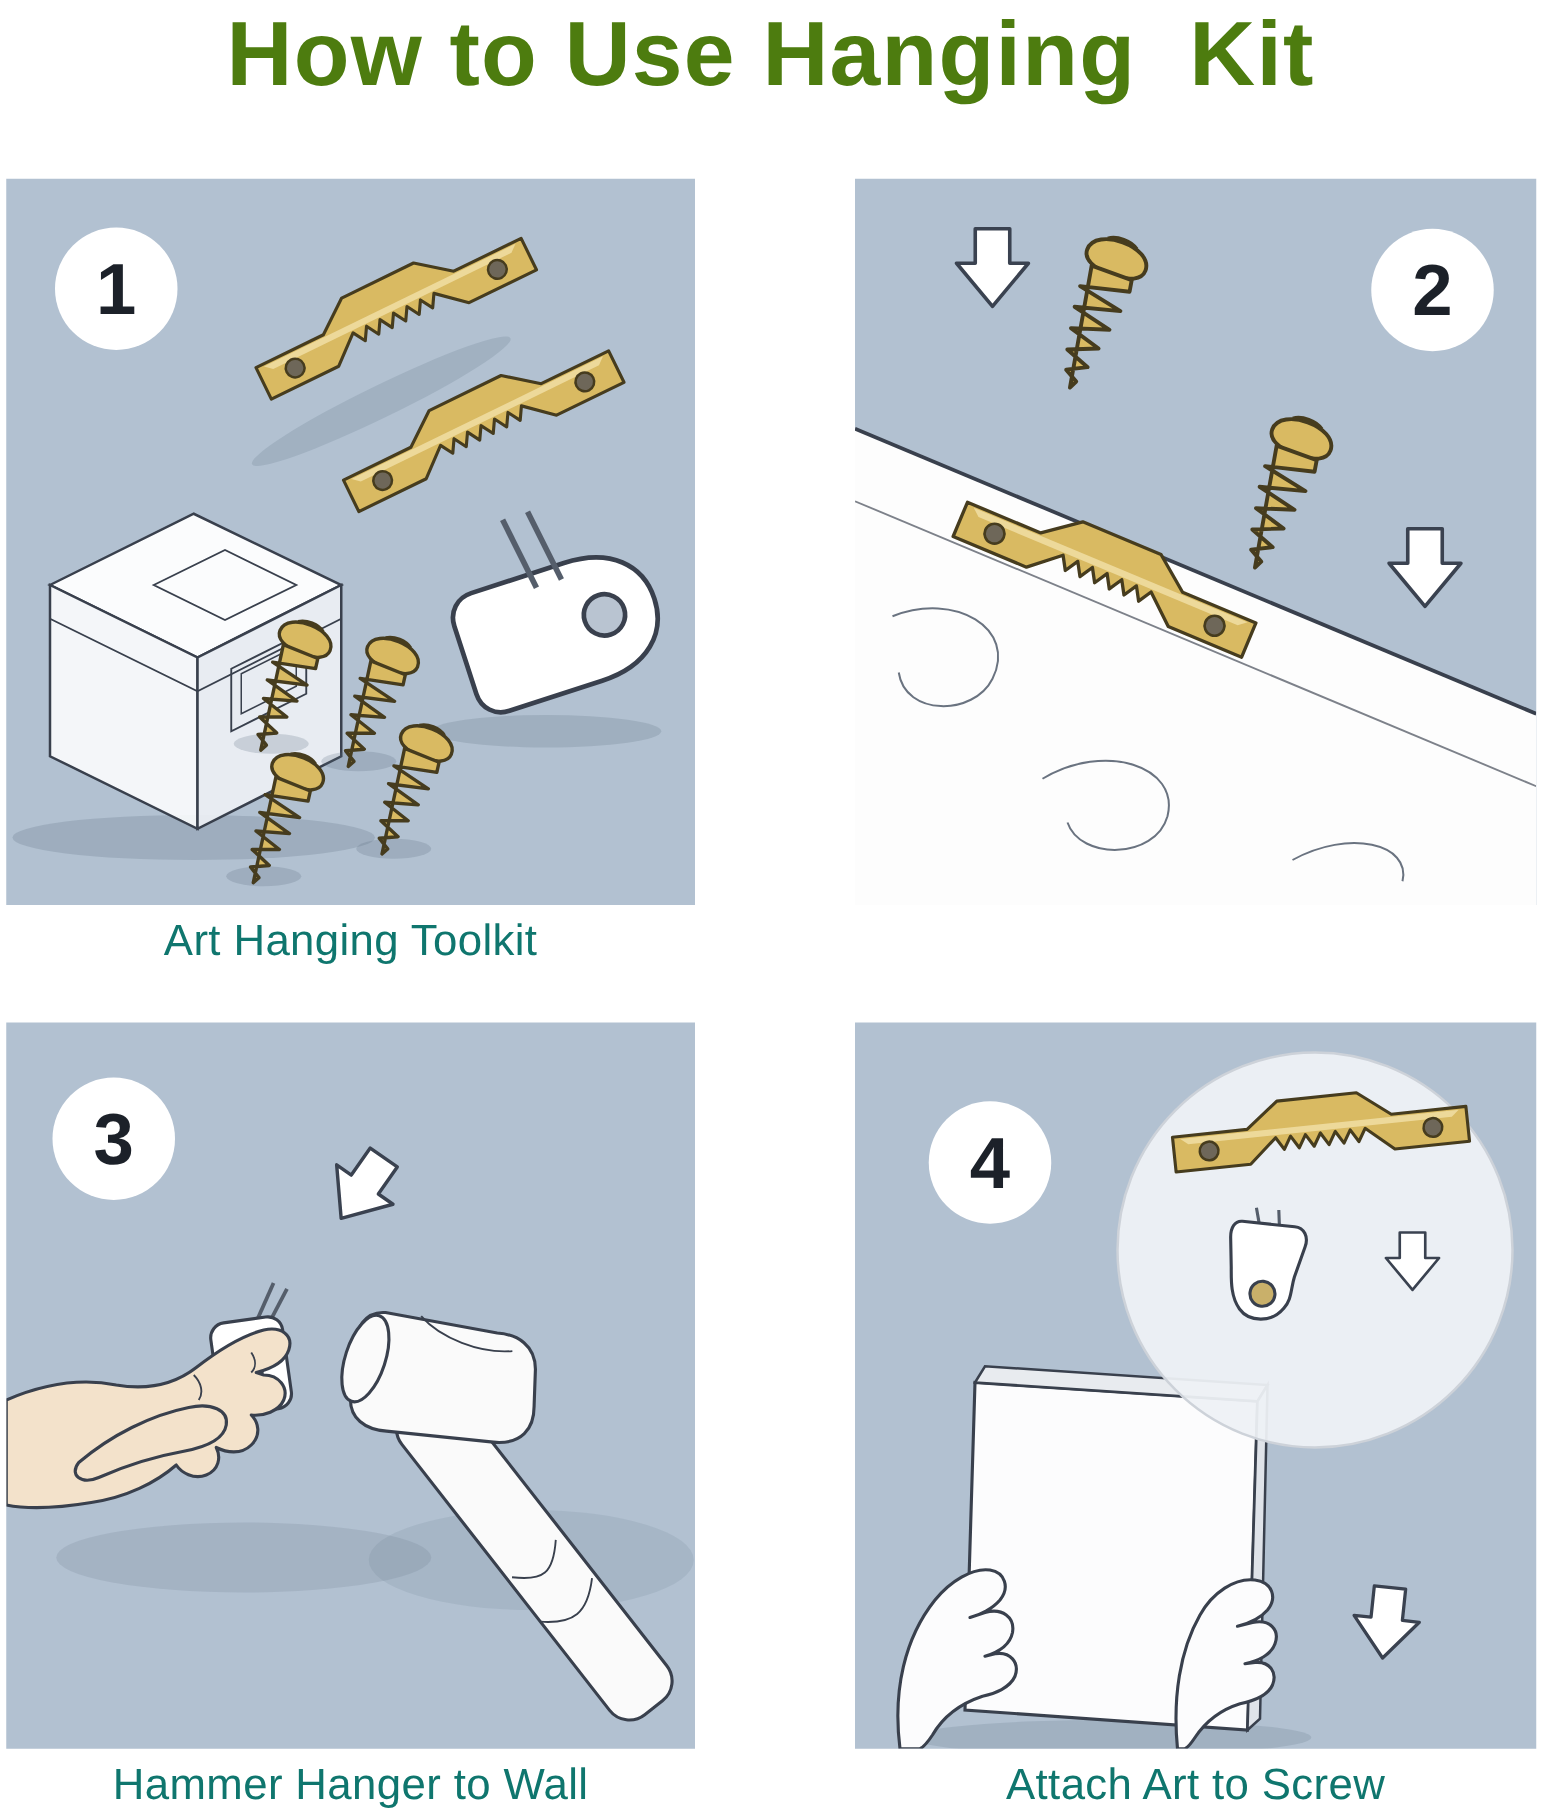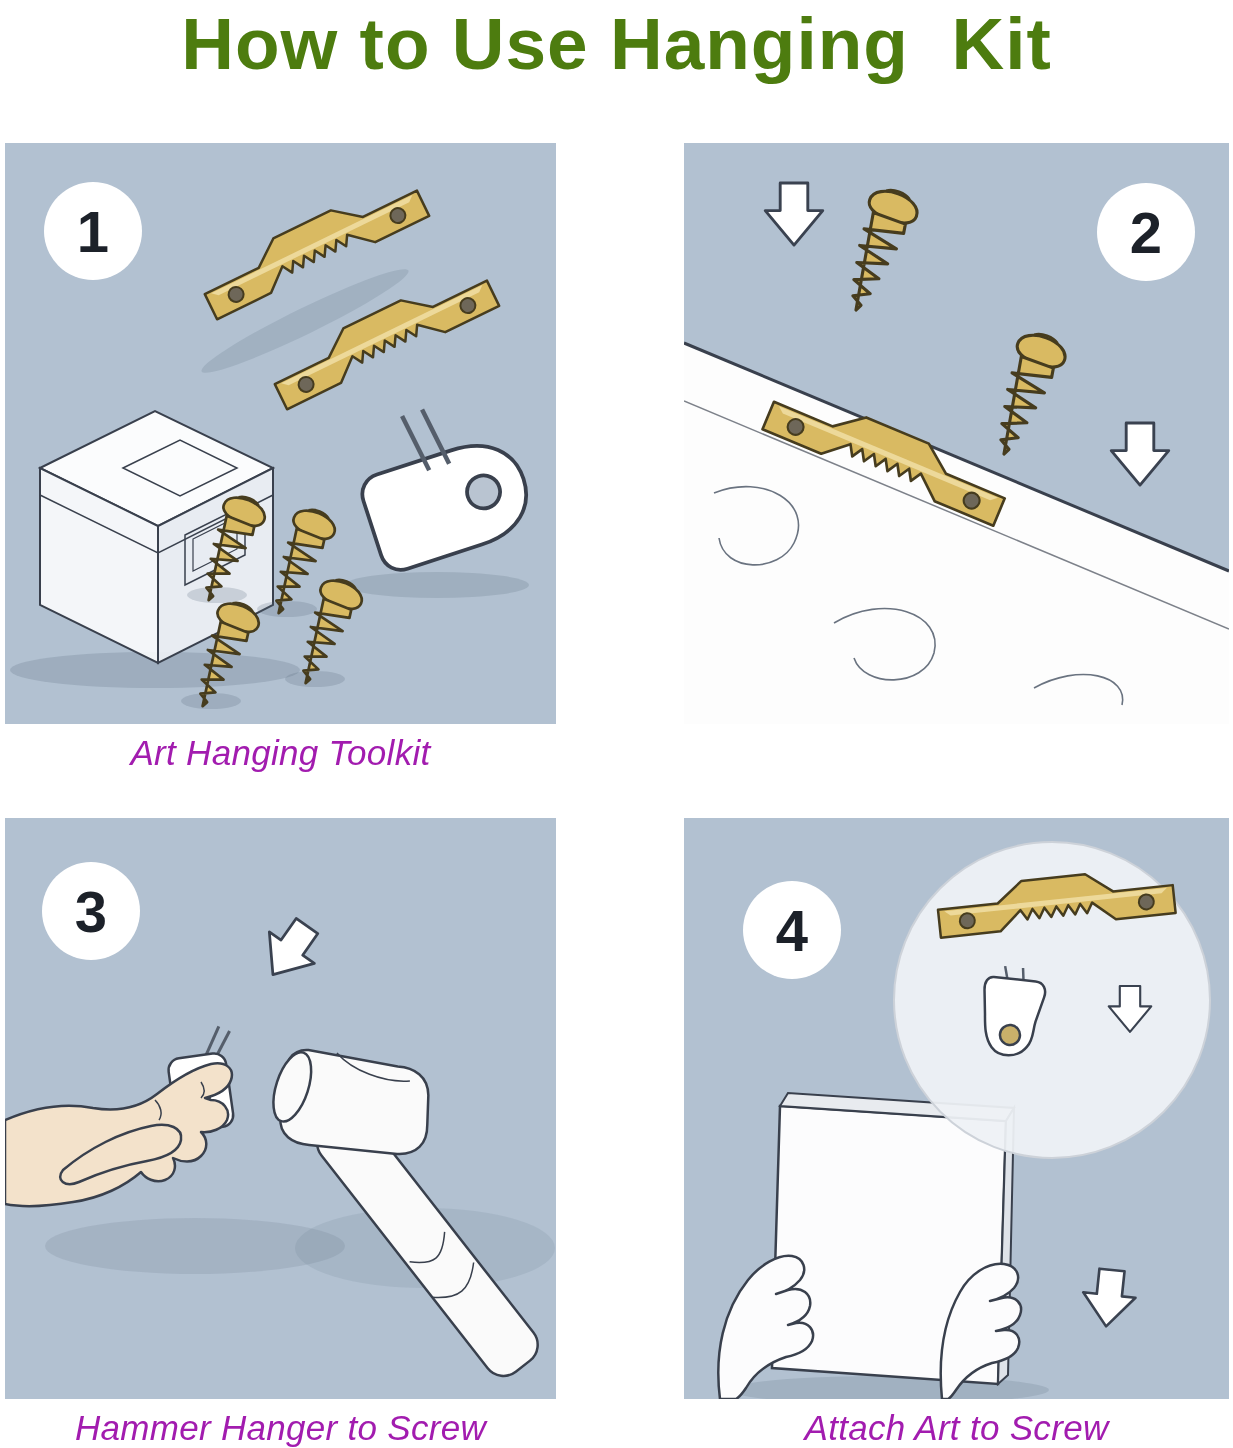--- a/index.html
+++ b/index.html
@@ -8,21 +8,21 @@
   .title{position:absolute;top:0;left:0;width:100%;margin:0;padding-top:2px;
          text-align:center;font-size:73px;font-weight:700;color:#4d7c0f;
          letter-spacing:1px;white-space:pre;}
   figure{position:absolute;margin:0;}
   .fig1{left:5px;top:143px;width:551px;}
   .fig2{left:684px;top:143px;width:545px;}
   .fig3{left:5px;top:818px;width:551px;}
   .fig4{left:684px;top:818px;width:545px;}
   .panel{position:relative;height:581px;background:#b2c1d1;overflow:hidden;}
   .panel svg{display:block;width:100%;height:100%;}
-  figcaption{margin-top:9px;text-align:center;font-size:35px;color:#a21caf;letter-spacing:0.3px;font-style:italic;}
+  figcaption{margin-top:9px;text-align:center;font-size:35px;color:#0f766e;letter-spacing:0.3px;}
   .badge{position:absolute;width:98px;height:98px;border-radius:50%;background:#ffffff;
          display:flex;align-items:center;justify-content:center;
          font-size:58px;font-weight:700;color:#1c2129;}
   .b1{left:39px;top:39px;}
   .b2{left:413px;top:40px;}
   .b3{left:37px;top:44px;}
   .b4{left:59px;top:63px;}
   .defs{position:absolute;width:0;height:0;overflow:hidden;}
 </style>
 </head>
@@ -171,21 +171,21 @@
                    C202,320 204,330 196,338 C188,346 176,344 168,340
                    C172,348 170,358 160,362 C150,366 140,360 136,354
                    C120,368 96,380 68,384 C44,388 20,390 0,386 Z" fill="#f3e2cb" stroke="#39404d" stroke-width="2.5" stroke-linejoin="round"></path>
           <path d="M58,352 C84,330 116,314 146,308 C164,304 178,310 176,322 C174,334 158,340 142,343
                    C114,348 92,356 74,364 C60,370 50,362 58,352 Z" fill="#f3e2cb" stroke="#39404d" stroke-width="2.5" stroke-linejoin="round"></path>
           <path d="M150,282 C156,288 158,296 154,302 M196,264 C200,270 200,276 196,280" stroke="#39404d" stroke-width="1.5" fill="none"></path>
         </g>
       </svg>
       <div class="badge b3">3</div>
     </div>
-    <figcaption>Hammer Hanger to Screw</figcaption>
+    <figcaption>Hammer Hanger to Wall</figcaption>
   </figure>
 
   <figure class="fig4">
     <div class="panel">
       <svg viewBox="0 0 545 581">
         <ellipse cx="205" cy="572" rx="160" ry="14" fill="#55677a" opacity="0.18"></ellipse>
         <g>
           <polygon points="96,288 322,303 314,566 88,550" fill="#fcfcfd" stroke="#39404d" stroke-width="2.5"></polygon>
           <polygon points="96,288 322,303 330,290 104,275" fill="#e8ebef" stroke="#39404d" stroke-width="2"></polygon>
           <polygon points="322,303 314,566 324,557 330,290" fill="#dfe3e9" stroke="#39404d" stroke-width="2"></polygon>

